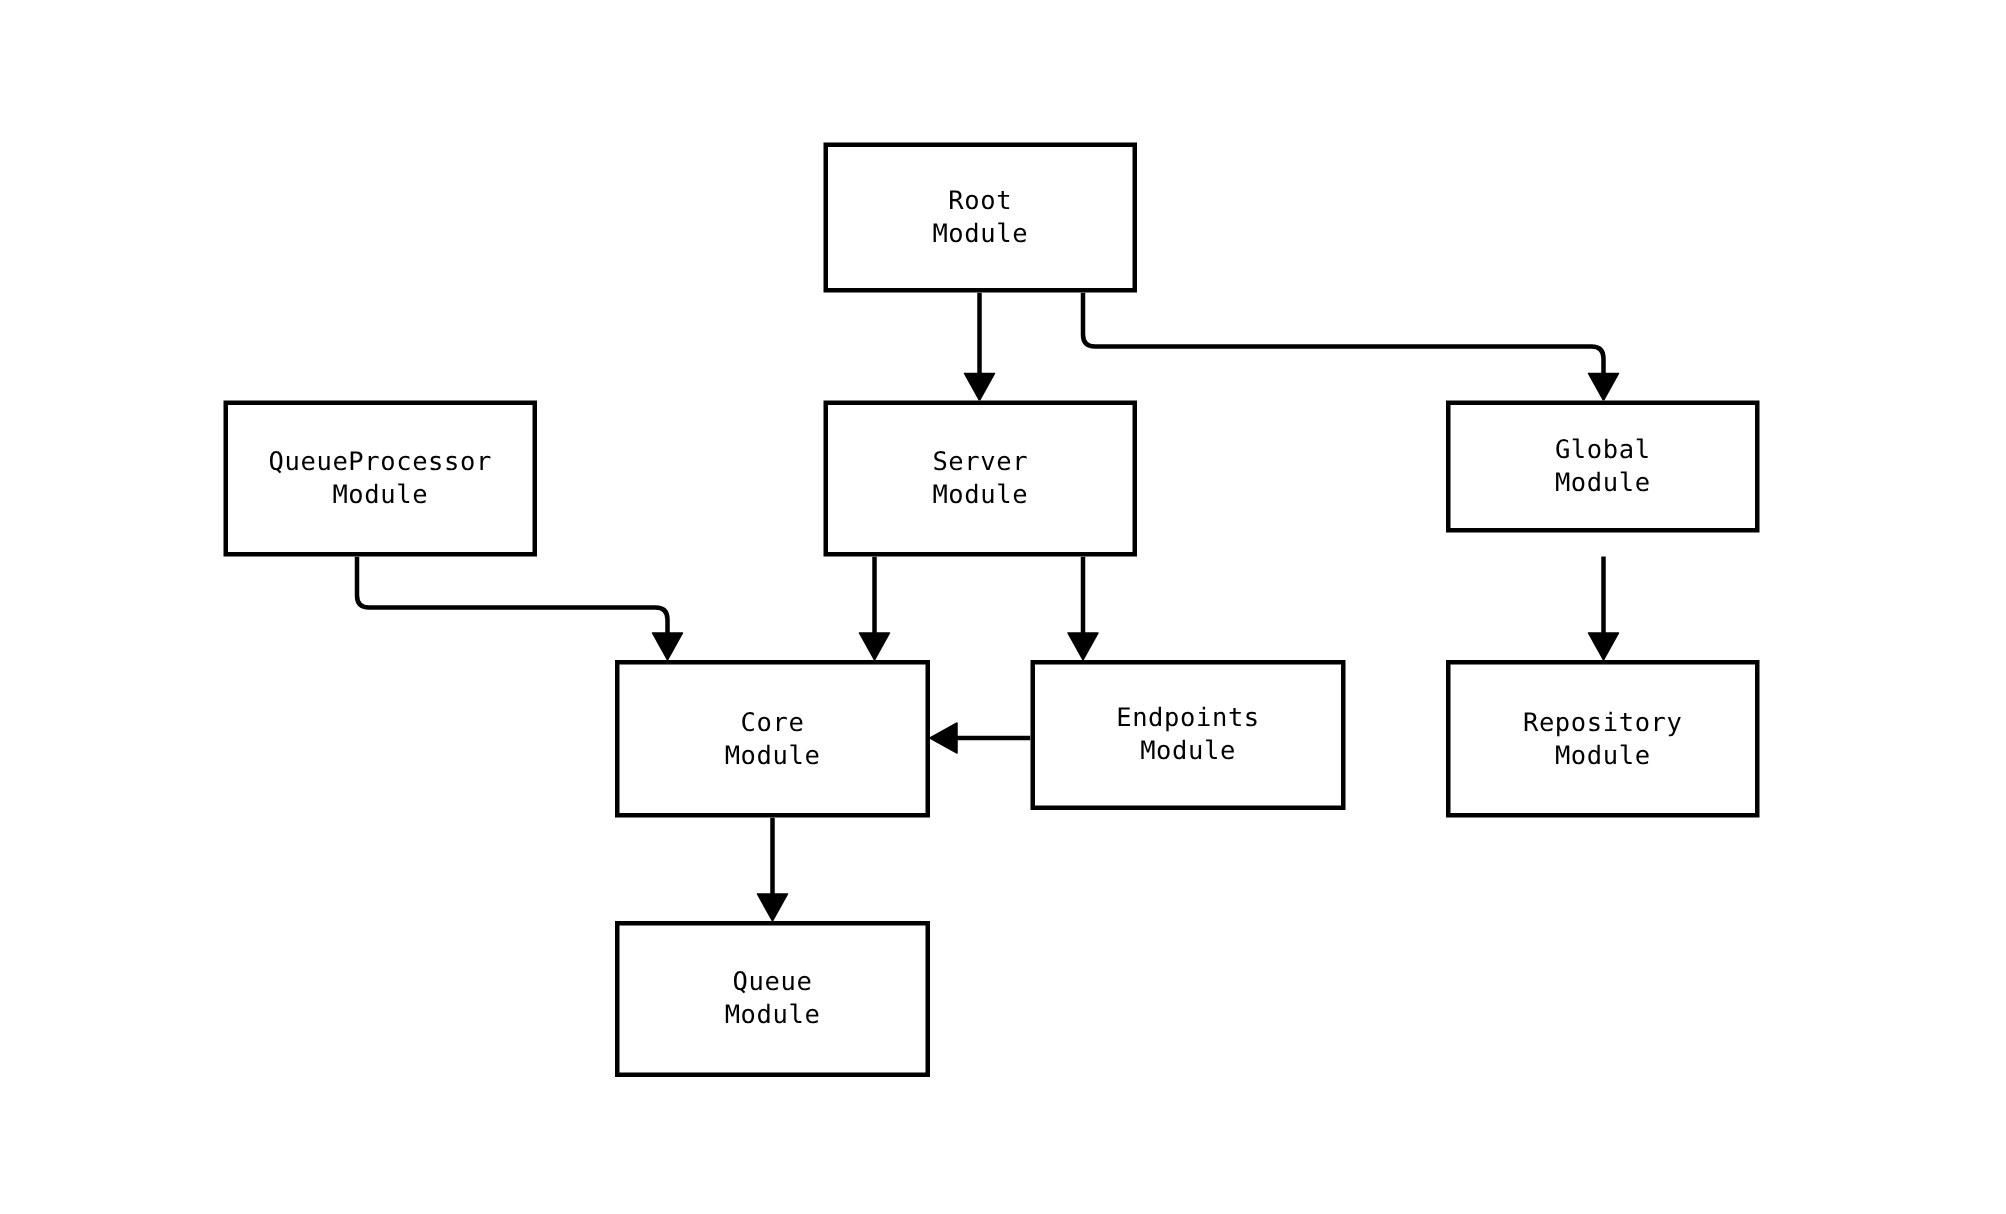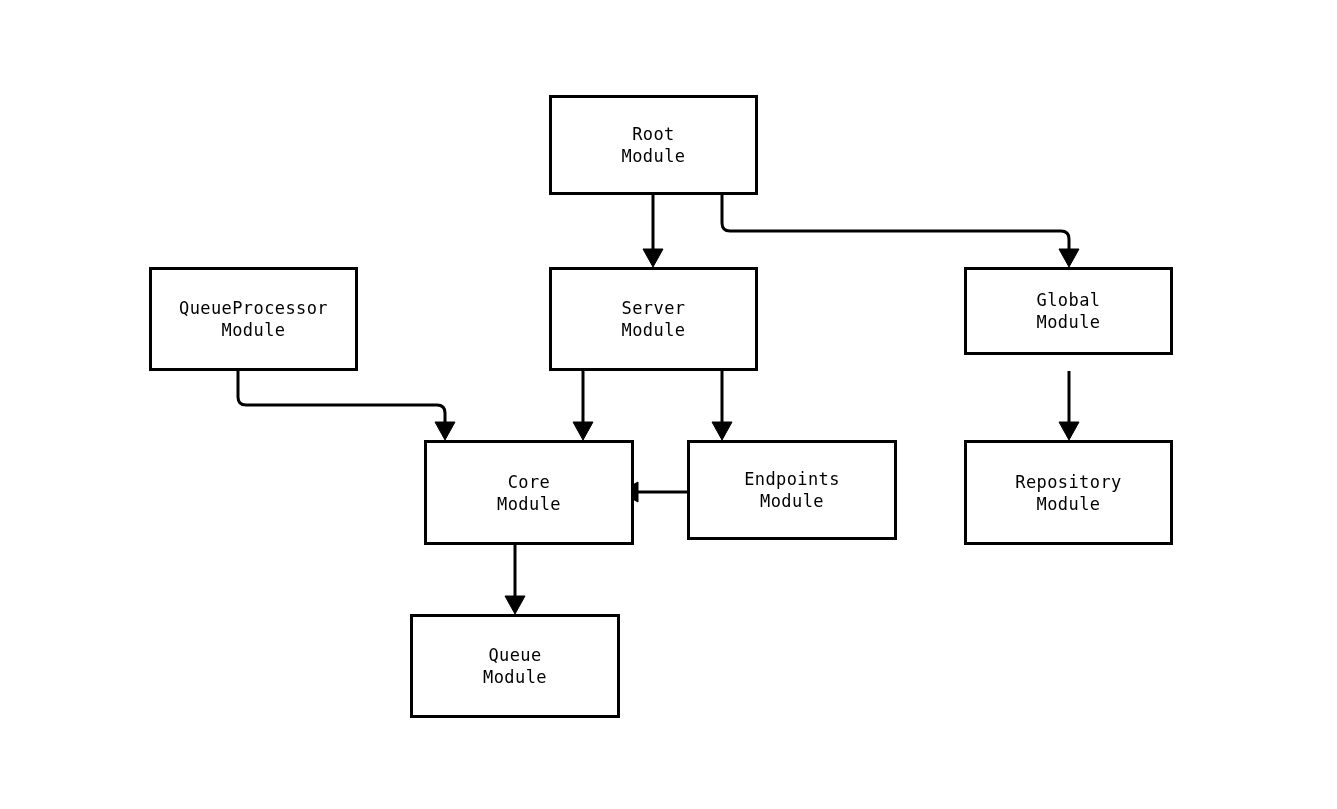--- a/index.html
+++ b/index.html
@@ -107,21 +107,21 @@
   <div class="node" style="left:549px; top:267px; width:209px; height:104px;">
     <span class="node-line">Server</span>
     <span class="node-line">Module</span>
   </div>
 
   <div class="node" style="left:964px; top:267px; width:209px; height:88px;">
     <span class="node-line">Global</span>
     <span class="node-line">Module</span>
   </div>
 
-  <div class="node" style="left:424px; top:440px; width:210px; height:105px;">
+  <div class="node" style="left:410px; top:440px; width:210px; height:105px;">
     <span class="node-line">Core</span>
     <span class="node-line">Module</span>
   </div>
 
   <div class="node" style="left:687px; top:440px; width:210px; height:100px;">
     <span class="node-line">Endpoints</span>
     <span class="node-line">Module</span>
   </div>
 
   <div class="node" style="left:964px; top:440px; width:209px; height:105px;">

